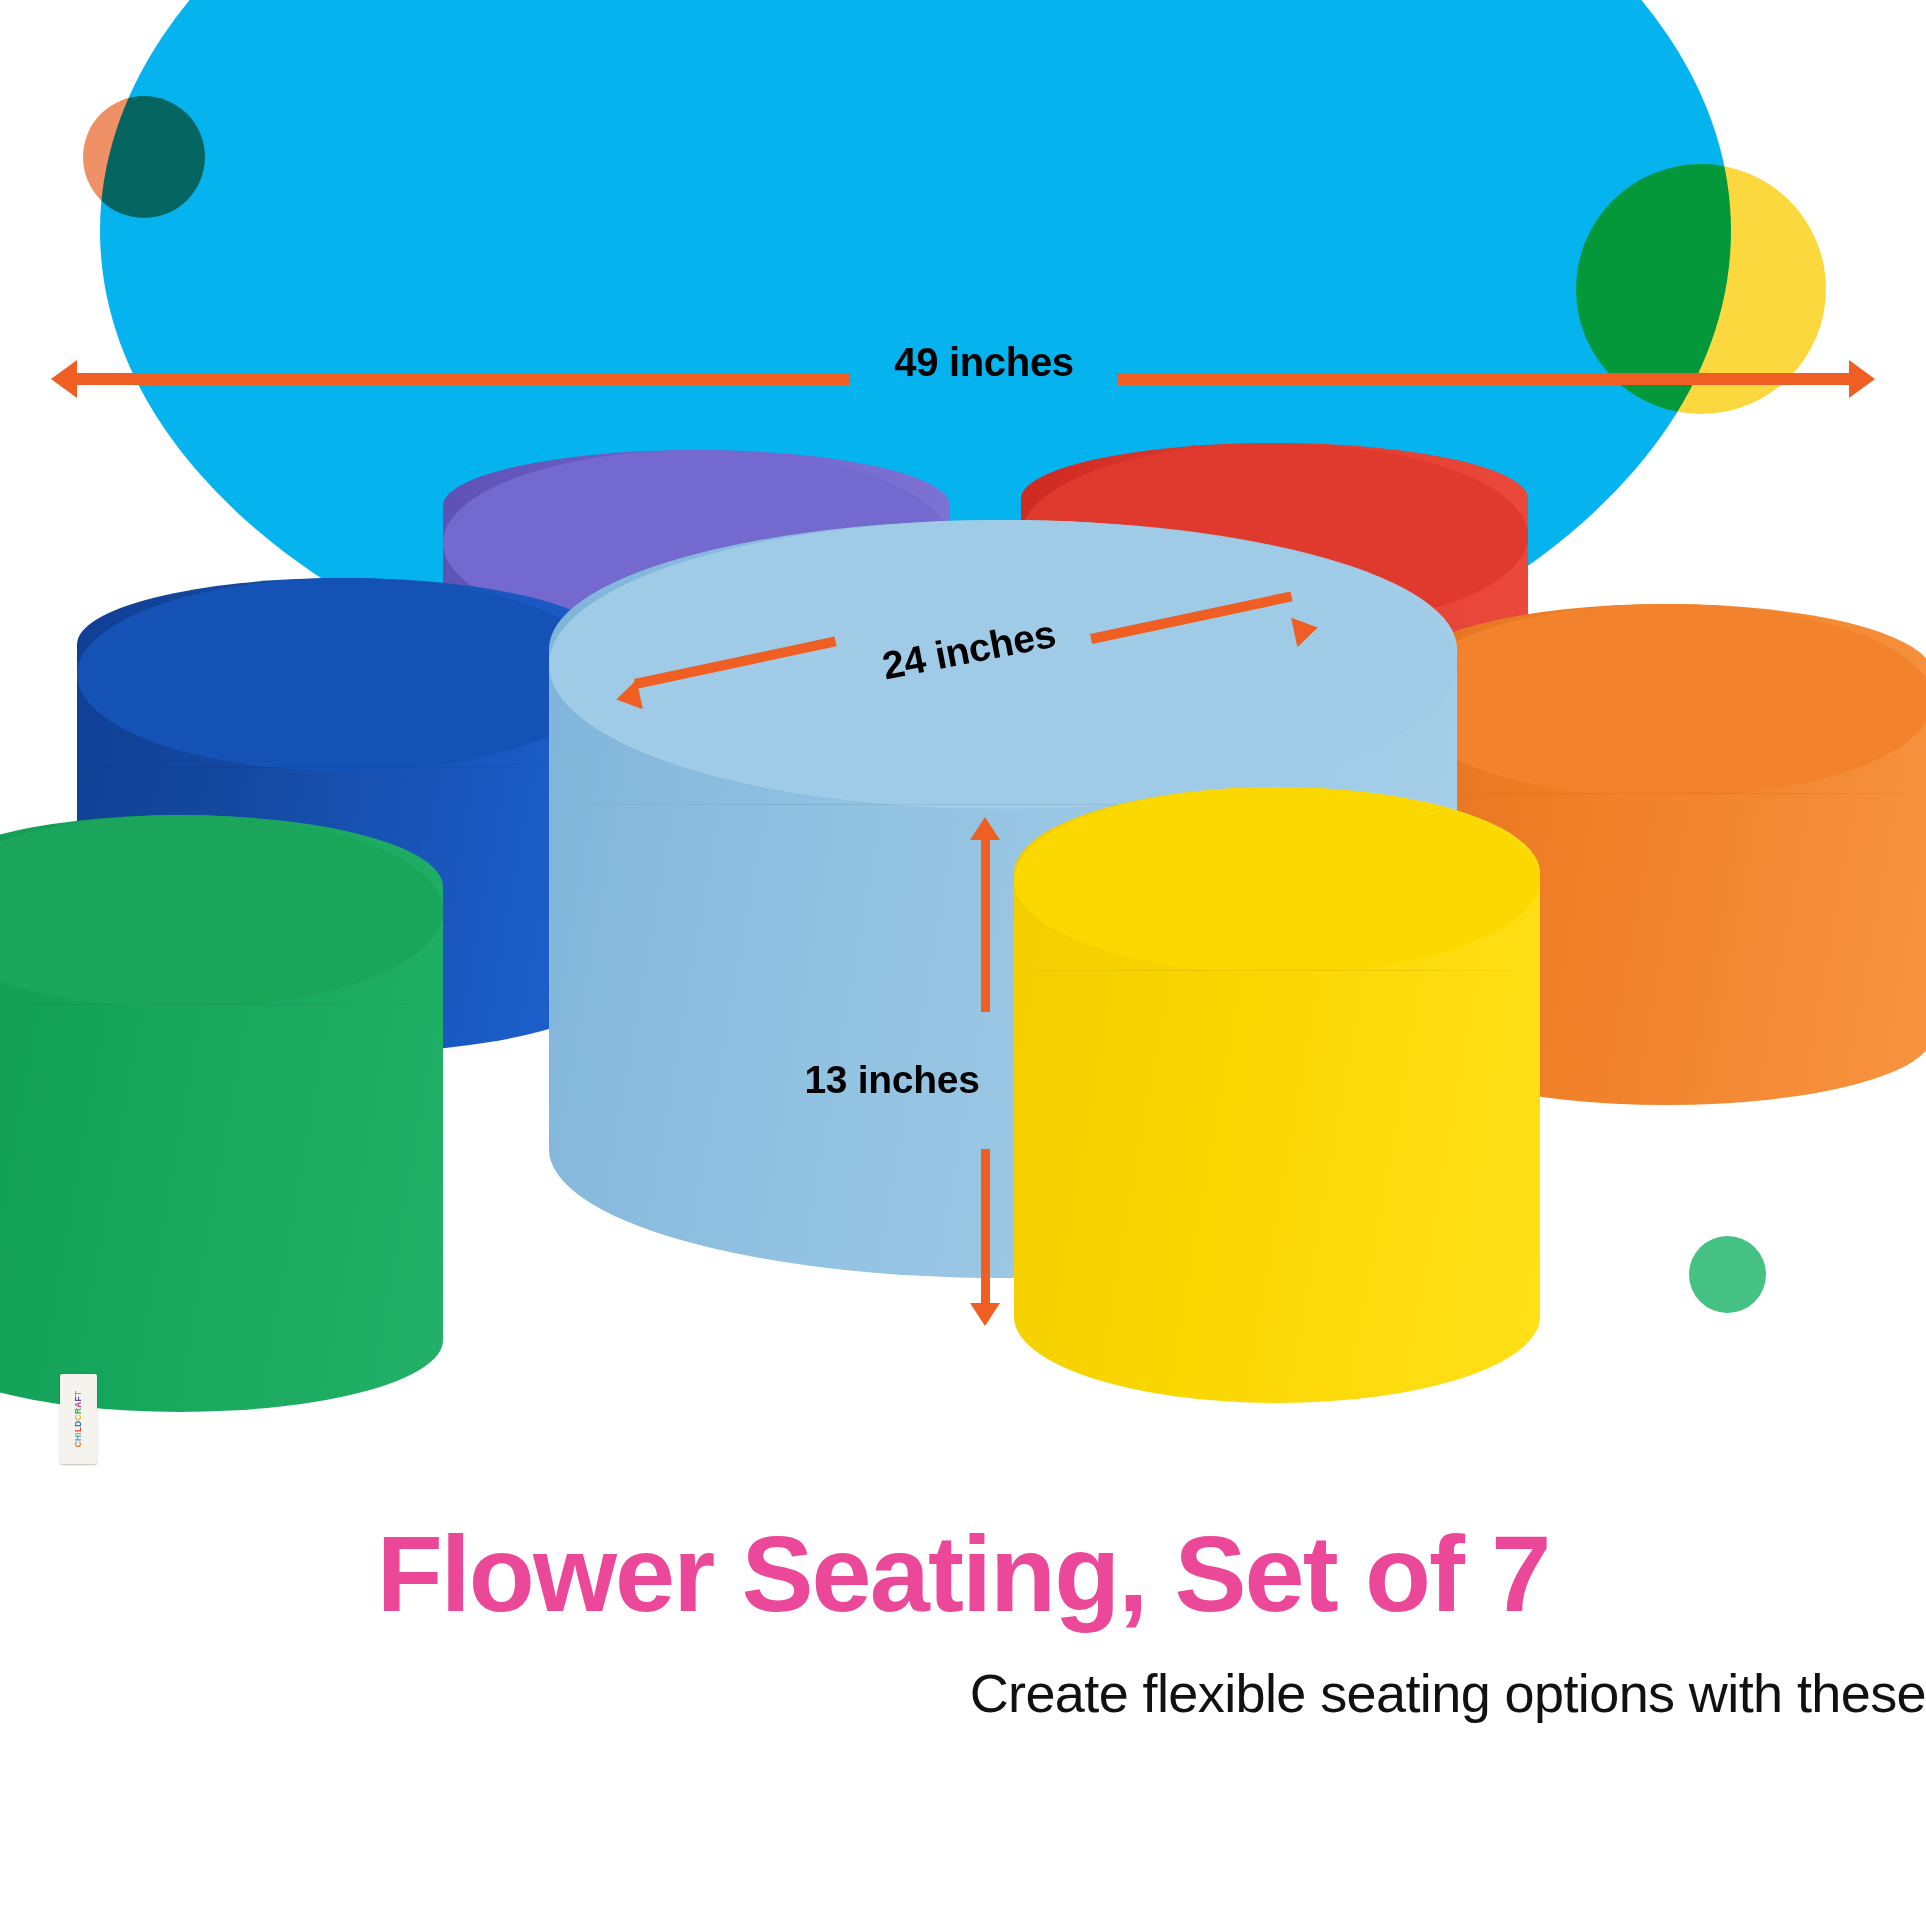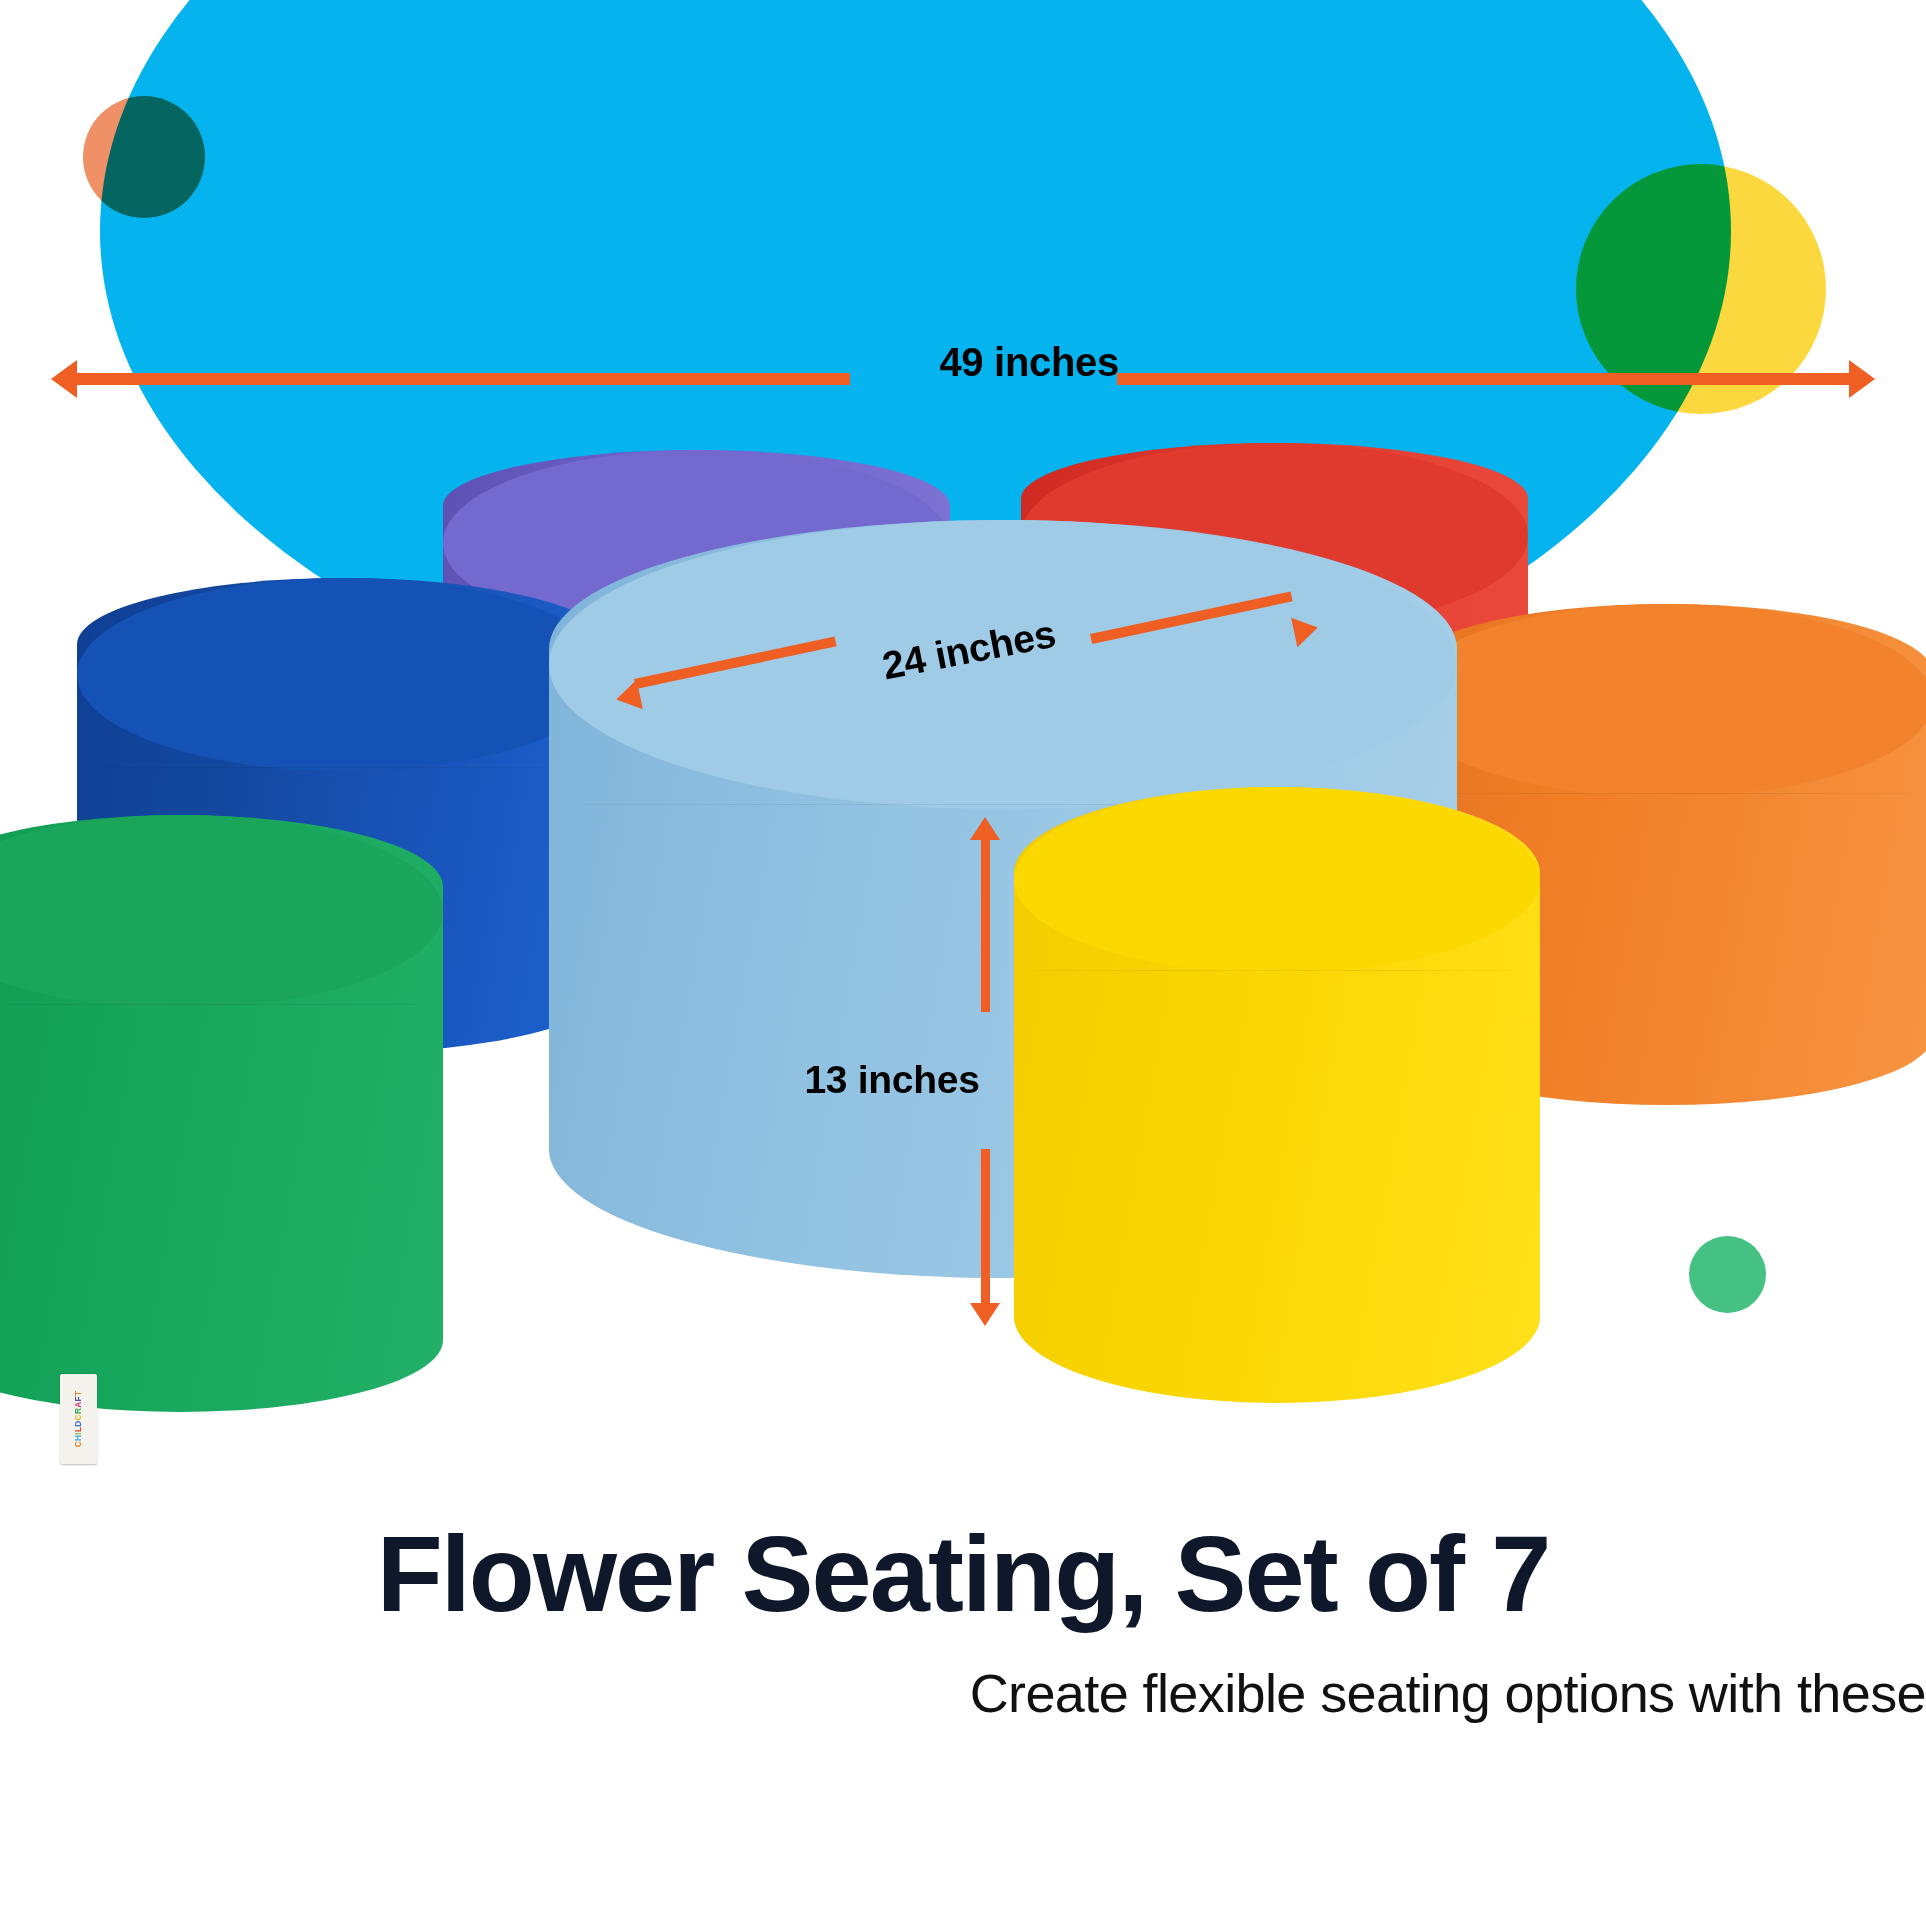--- a/index.html
+++ b/index.html
@@ -124,21 +124,21 @@
 
   
   #w49-left  { left:63px;  top:373px; width:787px; height:11.6px; }
   #w49-right { left:1117px;top:373px; width:745px; height:11.6px; }
   #w49-ah-l  { left:51px;  top:360px; border-top:19px solid transparent;
                border-bottom:19px solid transparent; border-right:26px solid #EF5E22; }
   #w49-ah-r  { left:1849px;top:360px; border-top:19px solid transparent;
                border-bottom:19px solid transparent; border-left:26px solid #EF5E22; }
   #lbl-49{
     position:absolute;left:849px;top:340px;width:270px;
-    text-align:right;font-size:40px;font-weight:bold;color:#000;
+    text-align:center;font-size:40px;font-weight:bold;color:#000;
     z-index:21;letter-spacing:-0.3px;
   }
 
   
   #dim24{
     position:absolute;left:616px;top:597px;width:726px;height:148px;z-index:21;
   }
   #d24-l { left:19px;  top:82px; width:205px; height:9.6px;
            transform:rotate(-12deg); transform-origin:left center; }
   #d24-r { left:475px; top:37px;  width:205px; height:9.6px;
@@ -166,21 +166,21 @@
     position:absolute;left:754px;top:1058px;width:276px;
     text-align:center;font-size:39px;font-weight:bold;color:#000;
     z-index:21;letter-spacing:-0.3px;
   }
 
   
   #caption{
     position:absolute;left:0;top:1518px;width:1926px;text-align:center;
   }
   #title{
-    font-size:108px;font-weight:bold;color:#0f172a;
+    font-size:108px;font-weight:bold;color:#ec4899;
     letter-spacing:-1.9px;line-height:1.03;margin:0;
   }
   #subtitle{
     margin:29.5px 0 0 0;
     font-size:54px;font-weight:normal;color:#111;line-height:1.28;
     letter-spacing:-0.6px;
   }
   #subtitle span{display:block;text-align:right;}
 </style>
 </head>

